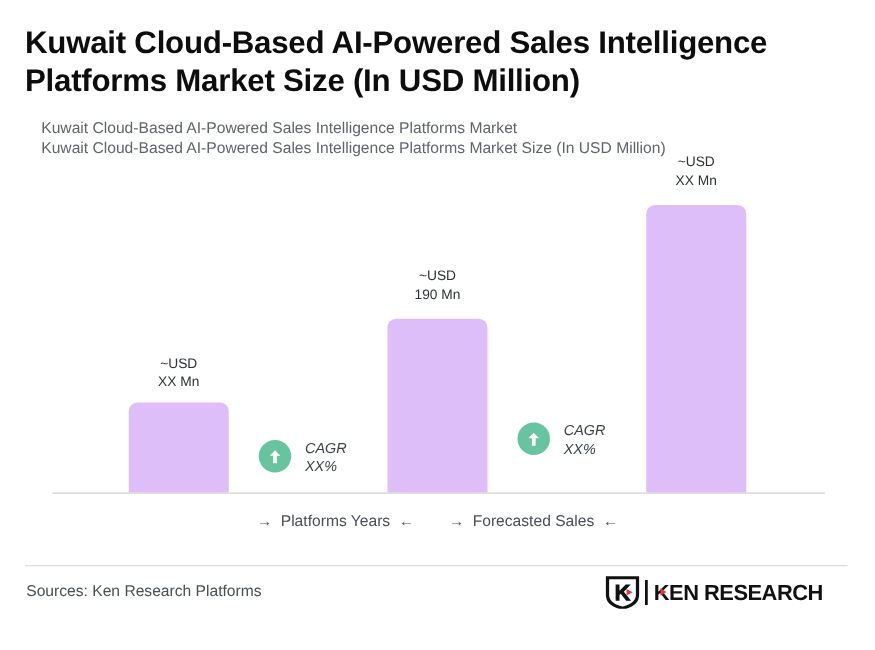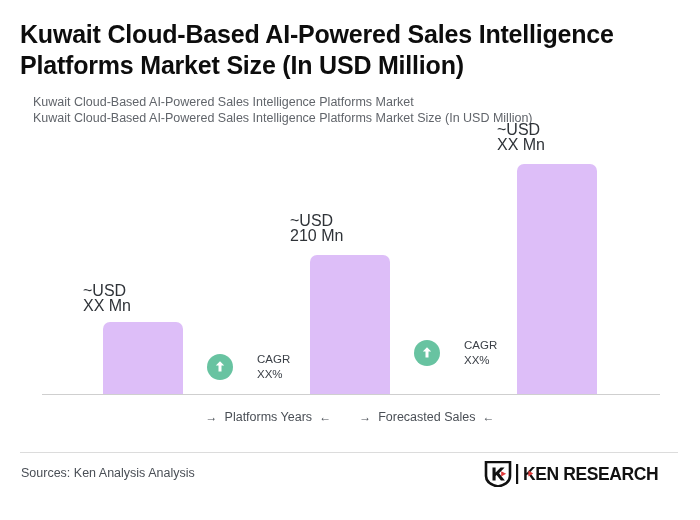--- a/index.html
+++ b/index.html
@@ -70,32 +70,34 @@
 
   .bar {
     position: absolute;
     background: #ddbef8;
     border-top-left-radius: 7px;
     border-top-right-radius: 7px;
   }
 
   .bar-label {
     position: absolute;
-    font-size: 16px;
+    text-align: center;
+    font-size: 11px;
     line-height: 14.5px;
     color: #2f3338;
     white-space: nowrap;
   }
 
   
   .cagr {
     position: absolute;
     display: flex;
-    align-items: center;
-    gap: 24px;
+    align-items: flex-start;
+    gap: 11px;
+    font-style: italic;
   }
   .cagr-circle {
     width: 26px;
     height: 26px;
     border-radius: 50%;
     background: #68c3a1;
     display: flex;
     align-items: center;
     justify-content: center;
     flex: none;
@@ -175,21 +177,21 @@
   <div class="chart-area">
 
     <div class="bar-label" style="left:83px; top:284px; width:120px;">
       <div>~USD</div>
       <div>XX Mn</div>
     </div>
     <div class="bar" style="left: 103px; top: 322px; width: 80px; height: 72px; background: rgb(221, 190, 248);"></div>
 
     <div class="bar-label" style="left:290px; top:214px; width:120px;">
       <div>~USD</div>
-      <div>210 Mn</div>
+      <div>190 Mn</div>
     </div>
     <div class="bar" style="left: 310px; top: 255px; width: 80px; height: 139px; background: rgb(221, 190, 248);"></div>
 
     <div class="bar-label" style="left:497px; top:123px; width:120px;">
       <div>~USD</div>
       <div>XX Mn</div>
     </div>
     <div class="bar" style="left: 517px; top: 164px; width: 80px; height: 230px; background: rgb(221, 190, 248);"></div>
 
     <div class="cagr" style="left:207px; top:352px;">
@@ -226,21 +228,21 @@
       <span class="arrow-glyph">←</span>
     </div>
     <div class="years-item">
       <span class="arrow-glyph">→</span>
       <span>Forecasted Sales</span>
       <span class="arrow-glyph">←</span>
     </div>
   </div>
 
   <div class="divider"></div>
-  <div class="sources">Sources: Ken Analysis Analysis</div>
+  <div class="sources">Sources: Ken Research Platforms</div>
 
   <div class="logo">
     <svg width="186" height="26" viewBox="0 0 186 26" aria-hidden="true">
 
       <path d="M3 1 H27 V15 C27 20.5 21.5 24 15 25.6 C8.5 24 3 20.5 3 15 Z" fill="#ffffff" stroke="#111111" stroke-width="2.6"></path>
       <path d="M9.5 6.5 H12.6 V11.6 L17.6 6.5 H21.6 L16.1 12.3 L21.9 19.5 H17.9 L13.6 13.9 L12.6 14.9 V19.5 H9.5 Z" fill="#111111"></path>
       <path d="M18.2 10.2 L23.2 12.8 L18.2 15.4 Z" fill="#e03a3a"></path>
 
       <rect x="33" y="3" width="2.2" height="20" fill="#111111"></rect>
 

